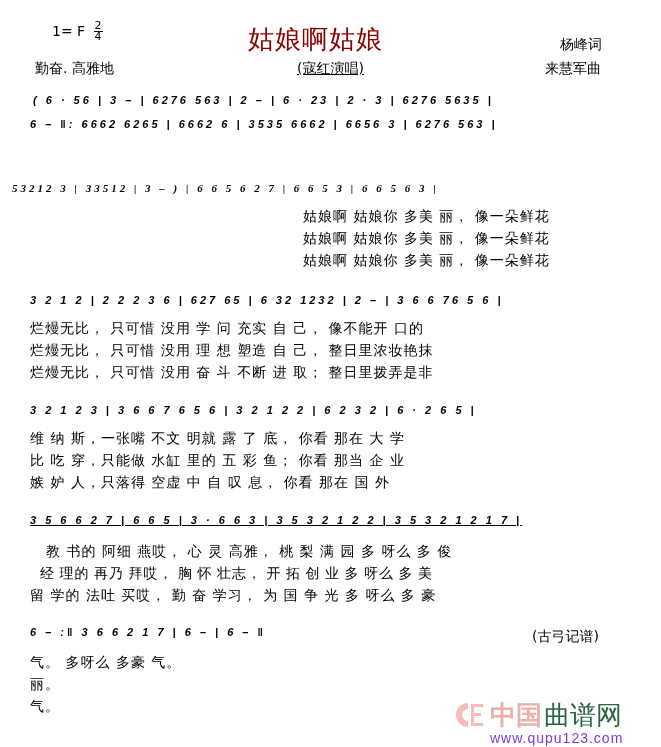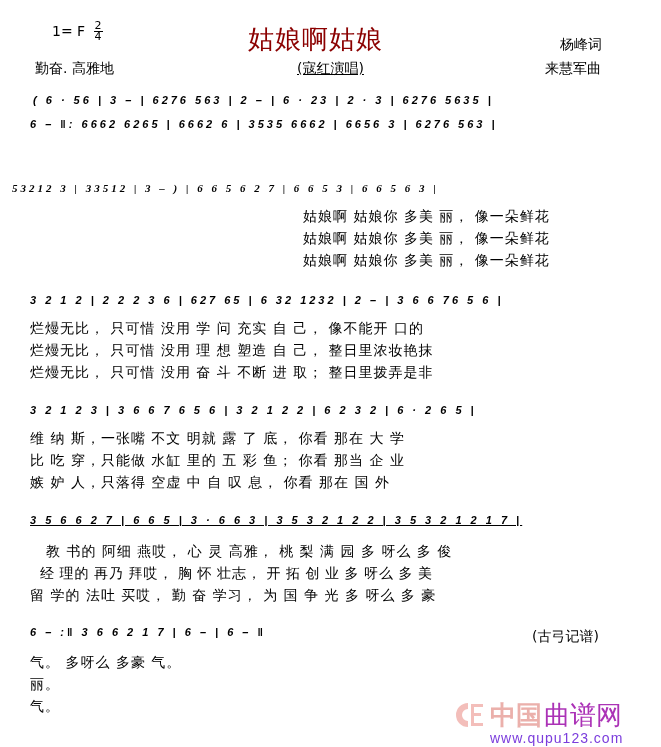--- a/index.html
+++ b/index.html
@@ -70,15 +70,15 @@
 
 <div class="abs watermark" style="left:452px; top:698px; width:210px; height:48px;">
   <svg width="34" height="30" viewBox="0 0 34 30" style="position:absolute; left:0; top:2px;">
     <path d="M16 3 A12 12 0 1 0 16 27 L16 21 A6 6 0 1 1 16 9 Z" fill="#f2b8b3"></path>
     <rect x="19" y="4" width="3" height="22" fill="#f2b8b3"></rect>
     <rect x="19" y="4" width="12" height="3" fill="#f2b8b3"></rect>
     <rect x="19" y="13" width="10" height="3" fill="#f2b8b3"></rect>
     <rect x="19" y="23" width="12" height="3" fill="#f2b8b3"></rect>
   </svg>
   <span class="abs wm-cn" style="left:38px; top:0px; color:#e9a8a3;">中国</span>
-  <span class="abs wm-cn" style="left:92px; top:0px; color:#a21caf; font-weight:normal;">曲谱网</span>
+  <span class="abs wm-cn" style="left:92px; top:0px; color:#14532d; font-weight:normal;">曲谱网</span>
   <span class="abs wm-url" style="left:38px; top:32px;">www.qupu123.com</span>
 </div>
 
 </body></html>

